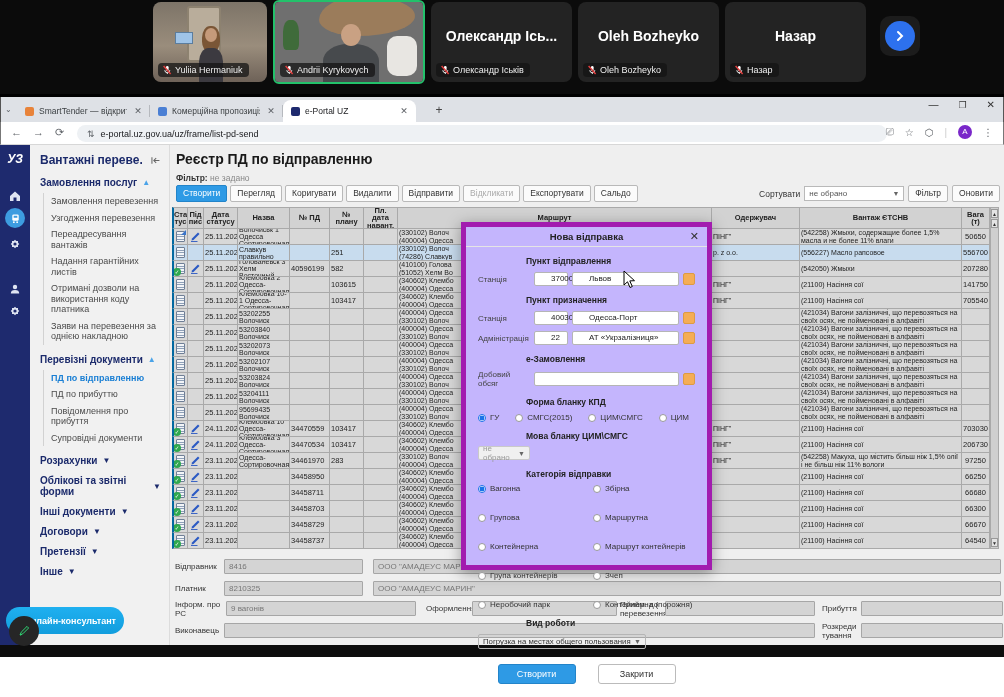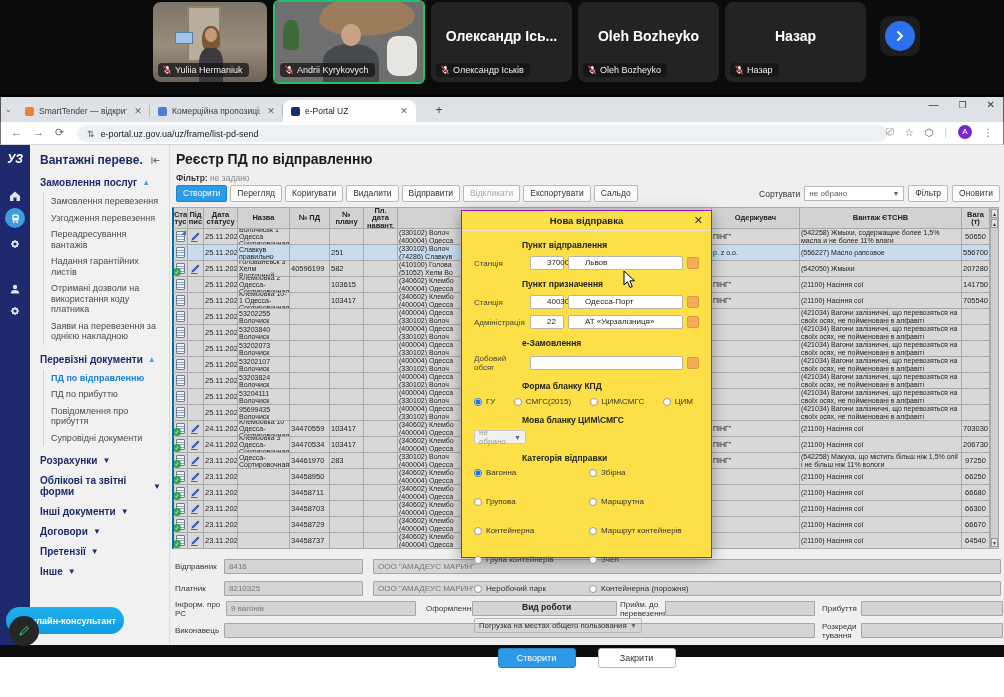--- a/index.html
+++ b/index.html
@@ -100,21 +100,21 @@
   .sarr { position:absolute; left:0; width:7px; height:9px; background:#e3e3e3; border:1px solid #9a9a9a; font-size:5px; text-align:center; line-height:8px; color:#333; }
   .icon-doc { position:relative; width:9px; height:11px; border:1px solid #6f7f96; background:repeating-linear-gradient(180deg,#f3f5f8 0 1.6px,#8ea0b8 1.6px 2.6px); border-radius:1px; display:inline-block; }
   .icon-doc.green::after { content:"✓"; position:absolute; left:-4px; bottom:-3px; width:8px; height:8px; background:#2fa84f; border-radius:50%; color:#fff; font-size:5.5px; line-height:8px; text-align:center; }
   .icon-doc.edit::after { content:""; position:absolute; right:-2px; top:-2px; width:5px; height:5px; background:#3a74c9; clip-path:polygon(0 100%,100% 0,100% 100%); }
 
   
   .ffld { position:absolute; background:#d4d4d4; border:1px solid #a6a6a6; height:15px; font-size:8px; color:#777; line-height:13px; padding:0 4px; overflow:hidden; border-radius:1px; }
   .flab { position:absolute; font-size:8px; color:#333; line-height:8.5px; }
 
   
-  #modal { position:absolute; left:461px; top:210px; width:251px; height:348px; background:#fde047; border:1px solid #a21caf; box-shadow:0 3px 14px rgba(0,0,0,.35); z-index:50; padding:0 12px; }
+  #modal { position:absolute; left:461px; top:222px; width:251px; height:348px; background:#c4b5fd; border:5px solid #a21caf; box-shadow:0 3px 14px rgba(0,0,0,.35); z-index:50; padding:0 12px; }
   #modal-title-row { display:flex; align-items:center; justify-content:center; position:relative; height:20px; border-bottom:1px solid #e5e5e5; margin:0 -12px; }
   #modal-title { font-size:9.5px; font-weight:bold; color:#222; }
   #modal-x { position:absolute; right:8px; top:3px; font-size:11px; color:#333; }
   .m-head { font-size:8.5px; font-weight:bold; color:#222; margin-top:9px;padding-left:48px; }
   .m-row { display:flex; align-items:center; gap:4px; margin-top:6px; }
   .m-lab { width:52px; font-size:8px; color:#444; flex:none; }
   .m-in { height:14px; border:1px solid #b5b5b5; border-radius:2px; background:#fff; font-size:8px; color:#222; line-height:12px; padding:0 16px; }
   .m-grow { flex:1; }
   .m-orange { width:12px; height:12px; background:#f5ad55; border:1px solid #de9b42; border-radius:2px; flex:none; }
   .radio { width:8px; height:8px; border:1px solid #9a9a9a; border-radius:50%; background:#fff; flex:none; display:inline-block; }

